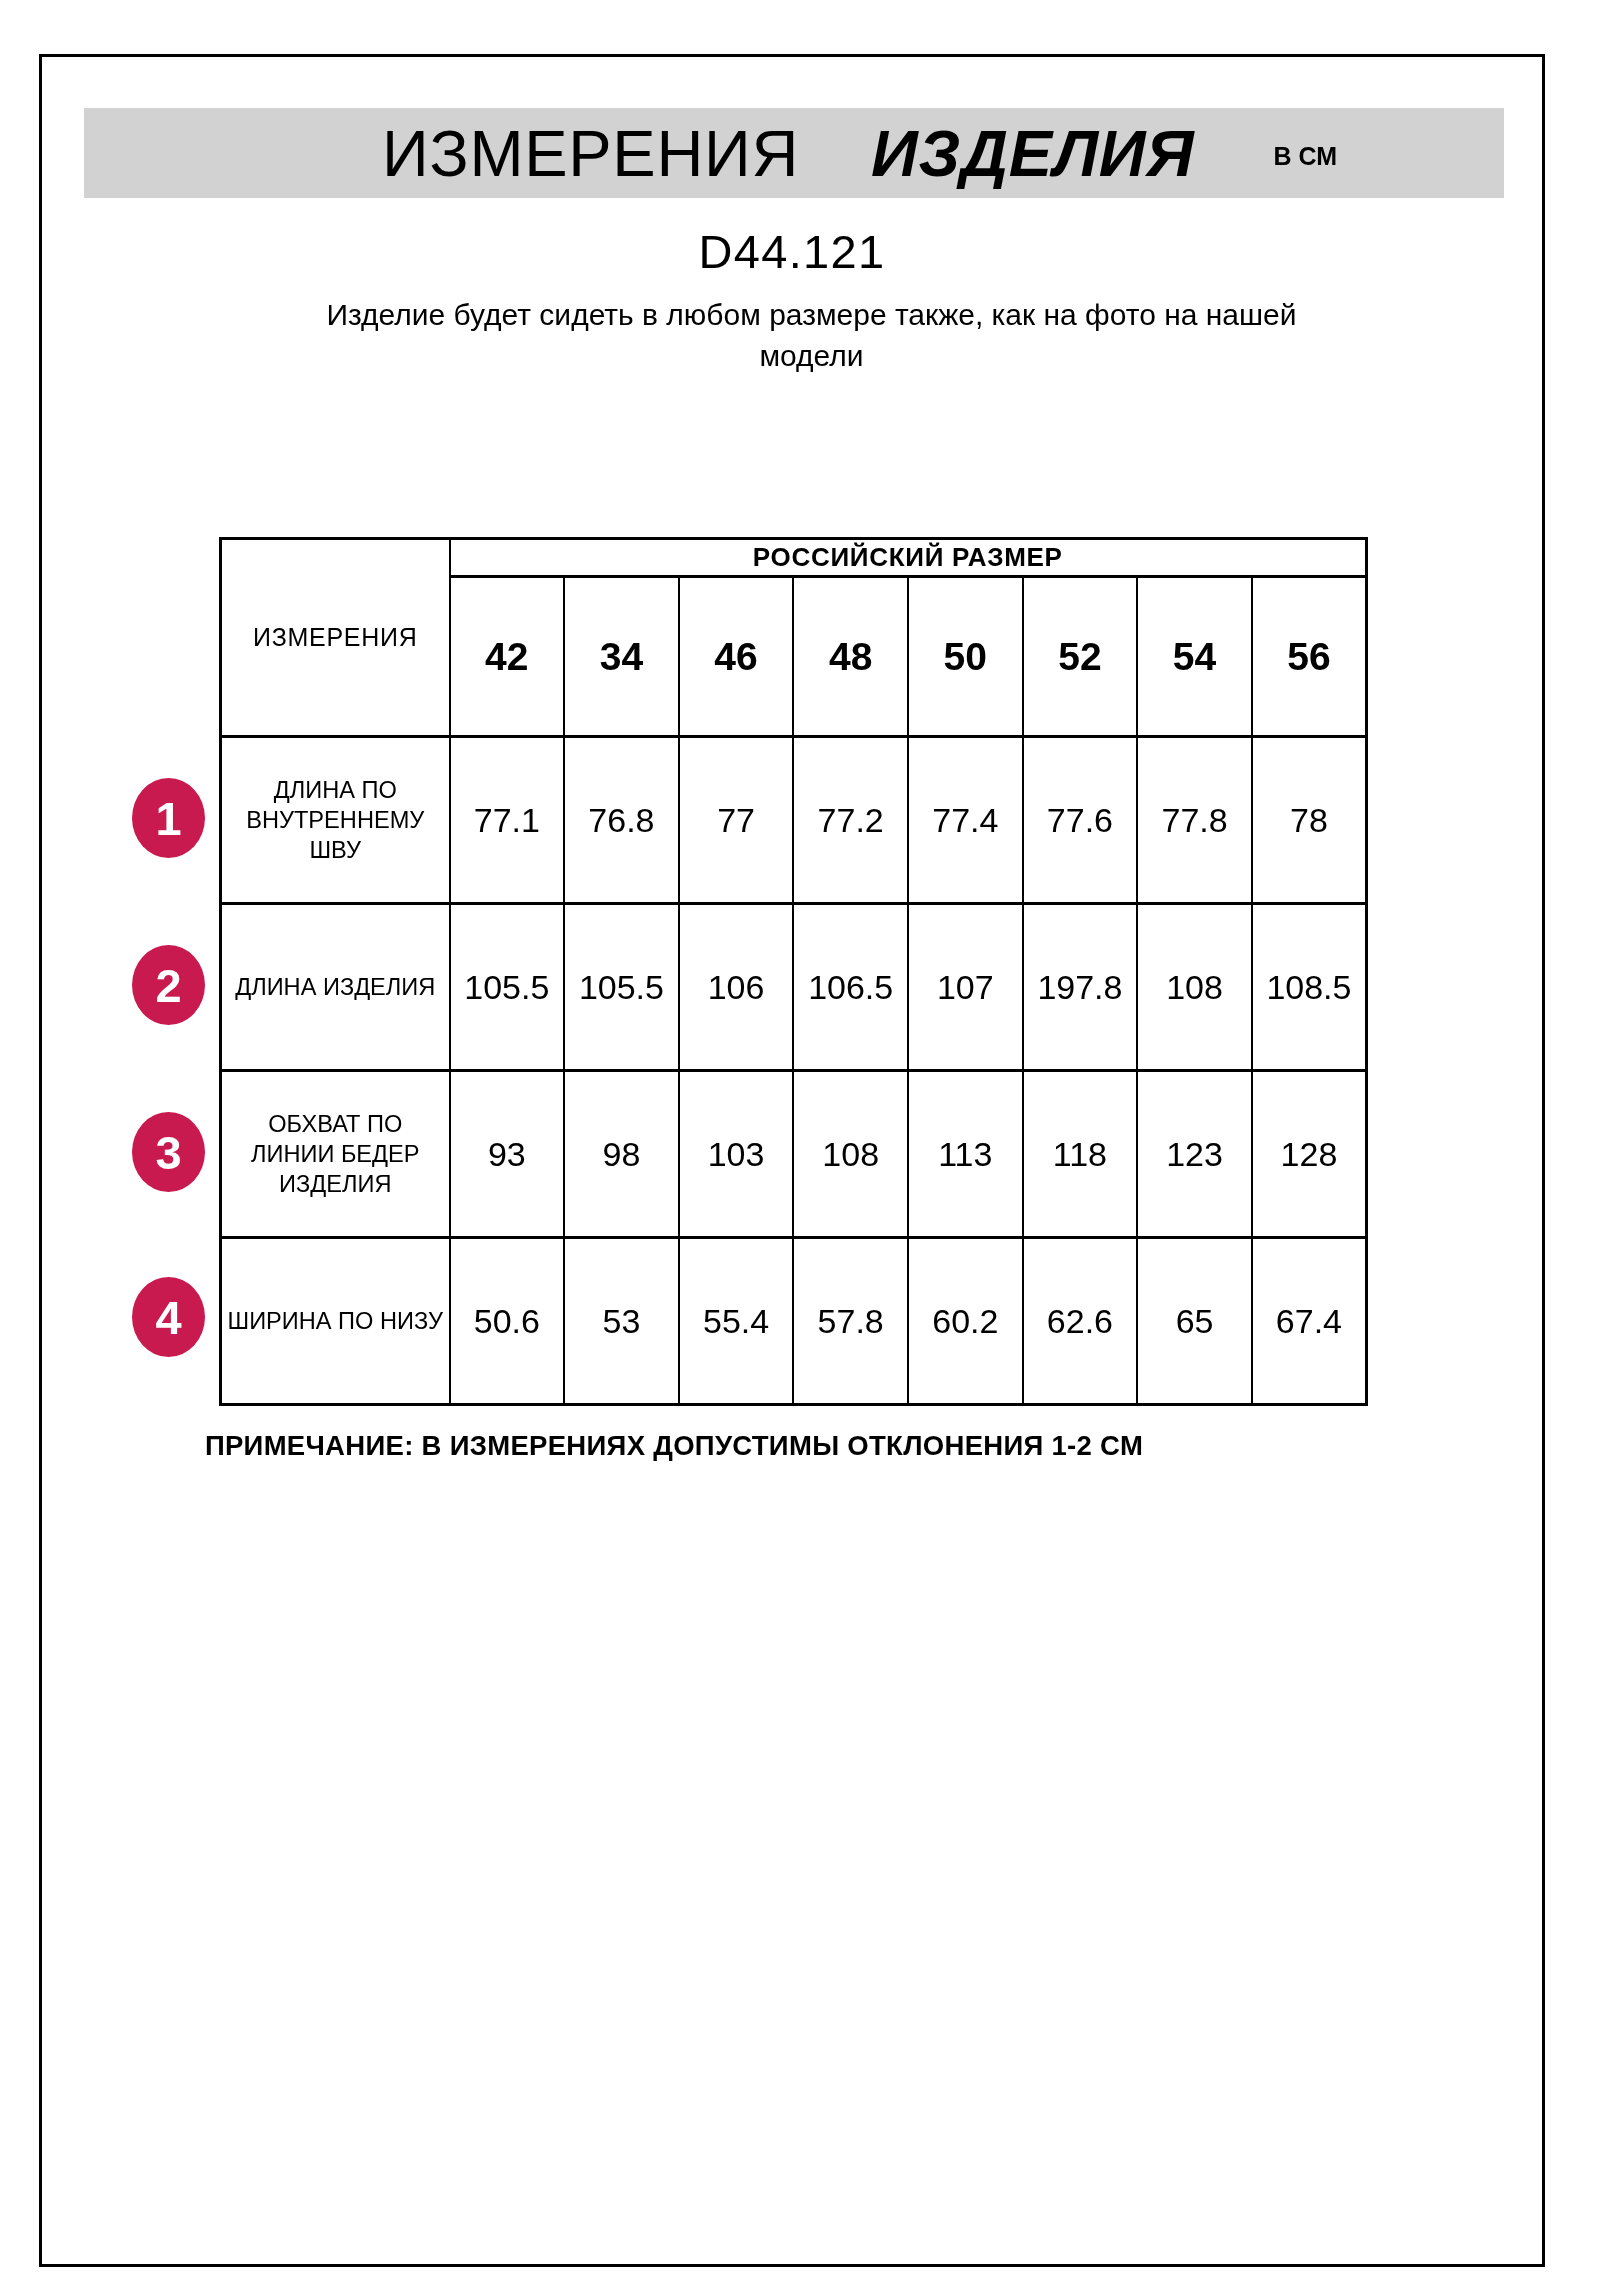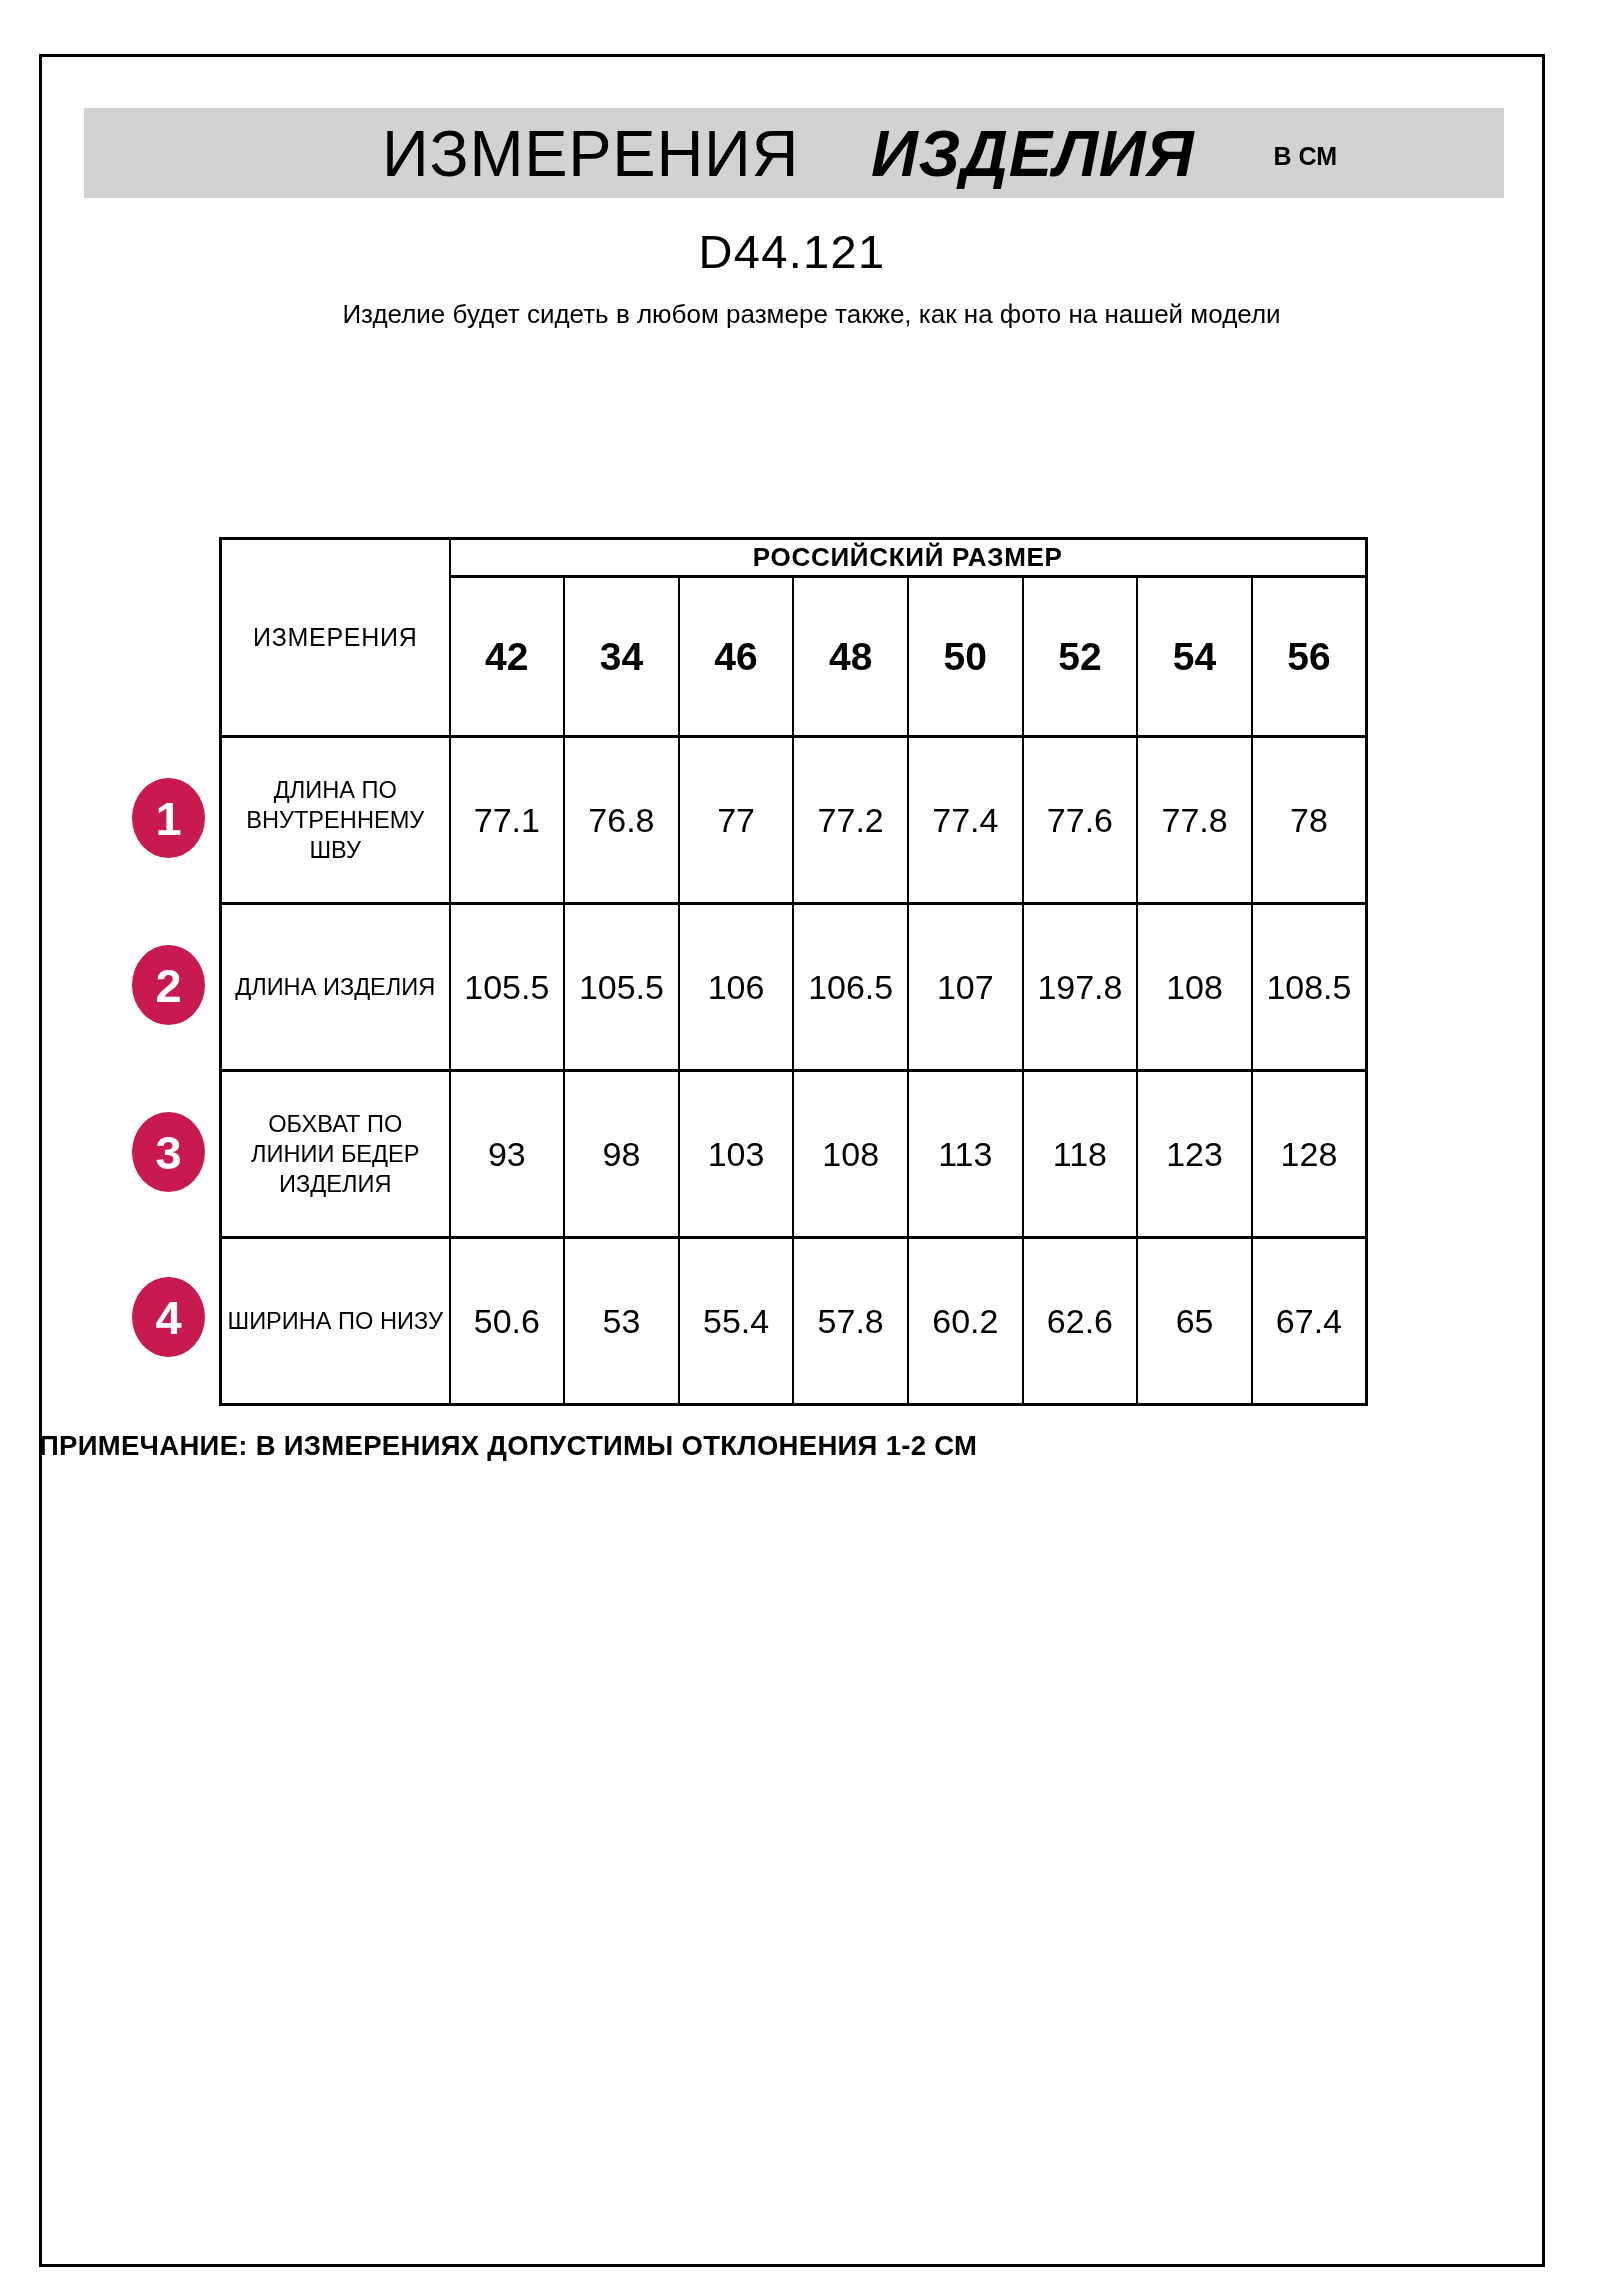--- a/index.html
+++ b/index.html
@@ -30,21 +30,21 @@
   .title-word2{font-size:65px;font-weight:700;margin-left:72px;letter-spacing:0.7px;font-style:italic;}
   .title-units{font-size:25px;font-weight:700;margin-left:79px;margin-top:6.5px;}
 
   .product-code{
     position:absolute;left:39px;top:226px;width:1506px;
     text-align:center;font-size:47px;line-height:52px;font-weight:400;letter-spacing:1.3px;
   }
 
   .subtitle{
     position:absolute;left:301px;top:294px;width:1021px;
-    text-align:center;font-size:26px;line-height:41px;font-weight:400;
+    text-align:center;font-size:30px;line-height:41px;font-weight:400;
   }
 
   table.size-table{
     position:absolute;left:219px;top:537px;width:1149px;
     border-collapse:collapse;table-layout:fixed;
     border:3.3px solid #000;
   }
   .size-table td{
     border-style:solid;border-color:#000;
     border-top-width:3.3px;border-bottom-width:3.3px;
@@ -68,21 +68,21 @@
     display:flex;align-items:center;justify-content:center;
     color:#fff;font-size:47px;font-weight:700;
   }
   .badge.b1{top:778px;}
   .badge.b2{top:945px;}
   .badge.b3{top:1112px;}
   .badge.b4{top:1277px;}
 
   .note{
     position:absolute;left:39px;top:1430px;width:1270px;
-    font-size:27.5px;font-weight:700;letter-spacing:0.3px;
+    text-align:center;font-size:27.5px;font-weight:700;letter-spacing:0.3px;
   }
 </style>
 </head>
 <body>
 
 <div class="frame"></div>
 
 <div class="titlebar">
   <span class="title-word1">ИЗМЕРЕНИЯ</span>
   <span class="title-word2">ИЗДЕЛИЯ</span>

